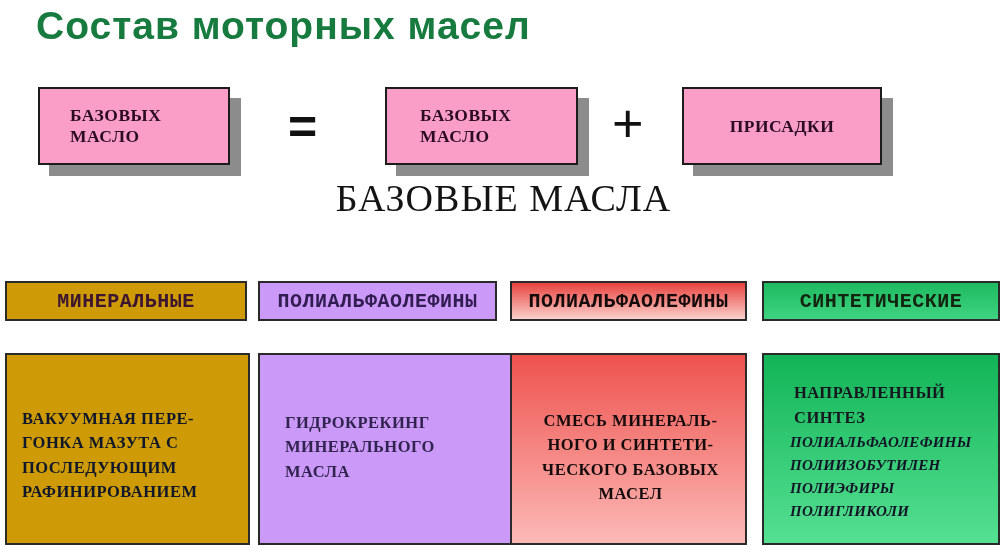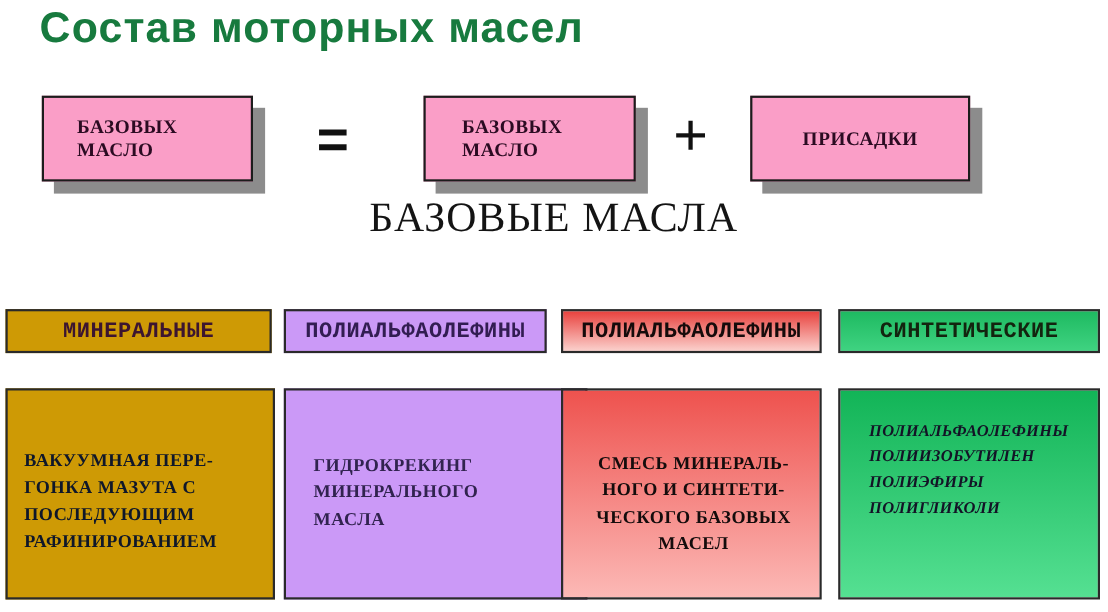--- a/index.html
+++ b/index.html
@@ -103,19 +103,21 @@
 ПОСЛЕДУЮЩИМ
 РАФИНИРОВАНИЕМ</div>
   <div id="col-body-1" class="col-body pre">ГИДРОКРЕКИНГ
 МИНЕРАЛЬНОГО
 МАСЛА</div>
   <div id="col-body-2" class="col-body pre">СМЕСЬ МИНЕРАЛЬ-
 НОГО И СИНТЕТИ-
 ЧЕСКОГО БАЗОВЫХ
 МАСЕЛ</div>
   <div id="col-body-3" class="col-body">
+    <div id="synthesis-heading">НАПРАВЛЕННЫЙ
+СИНТЕЗ</div>
     <div id="synthesis-items">ПОЛИАЛЬФАОЛЕФИНЫ
 ПОЛИИЗОБУТИЛЕН
 ПОЛИЭФИРЫ
 ПОЛИГЛИКОЛИ</div>
   </div>
 
 </div>
 
 </body></html>

